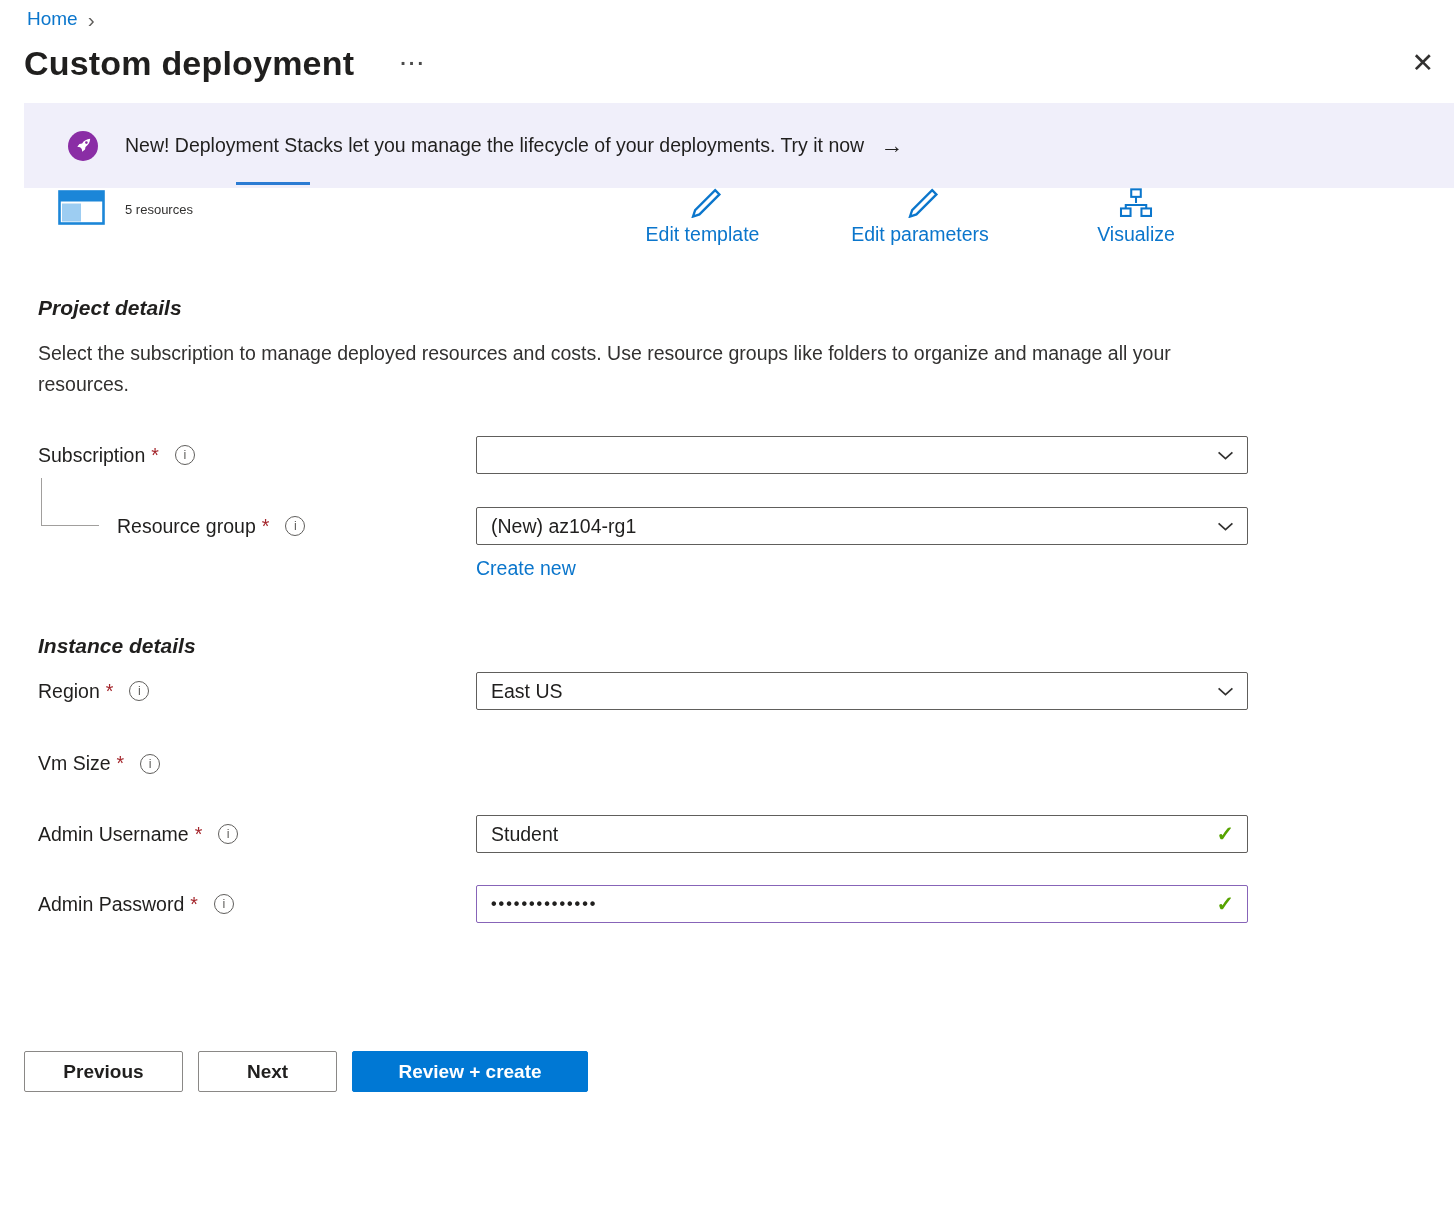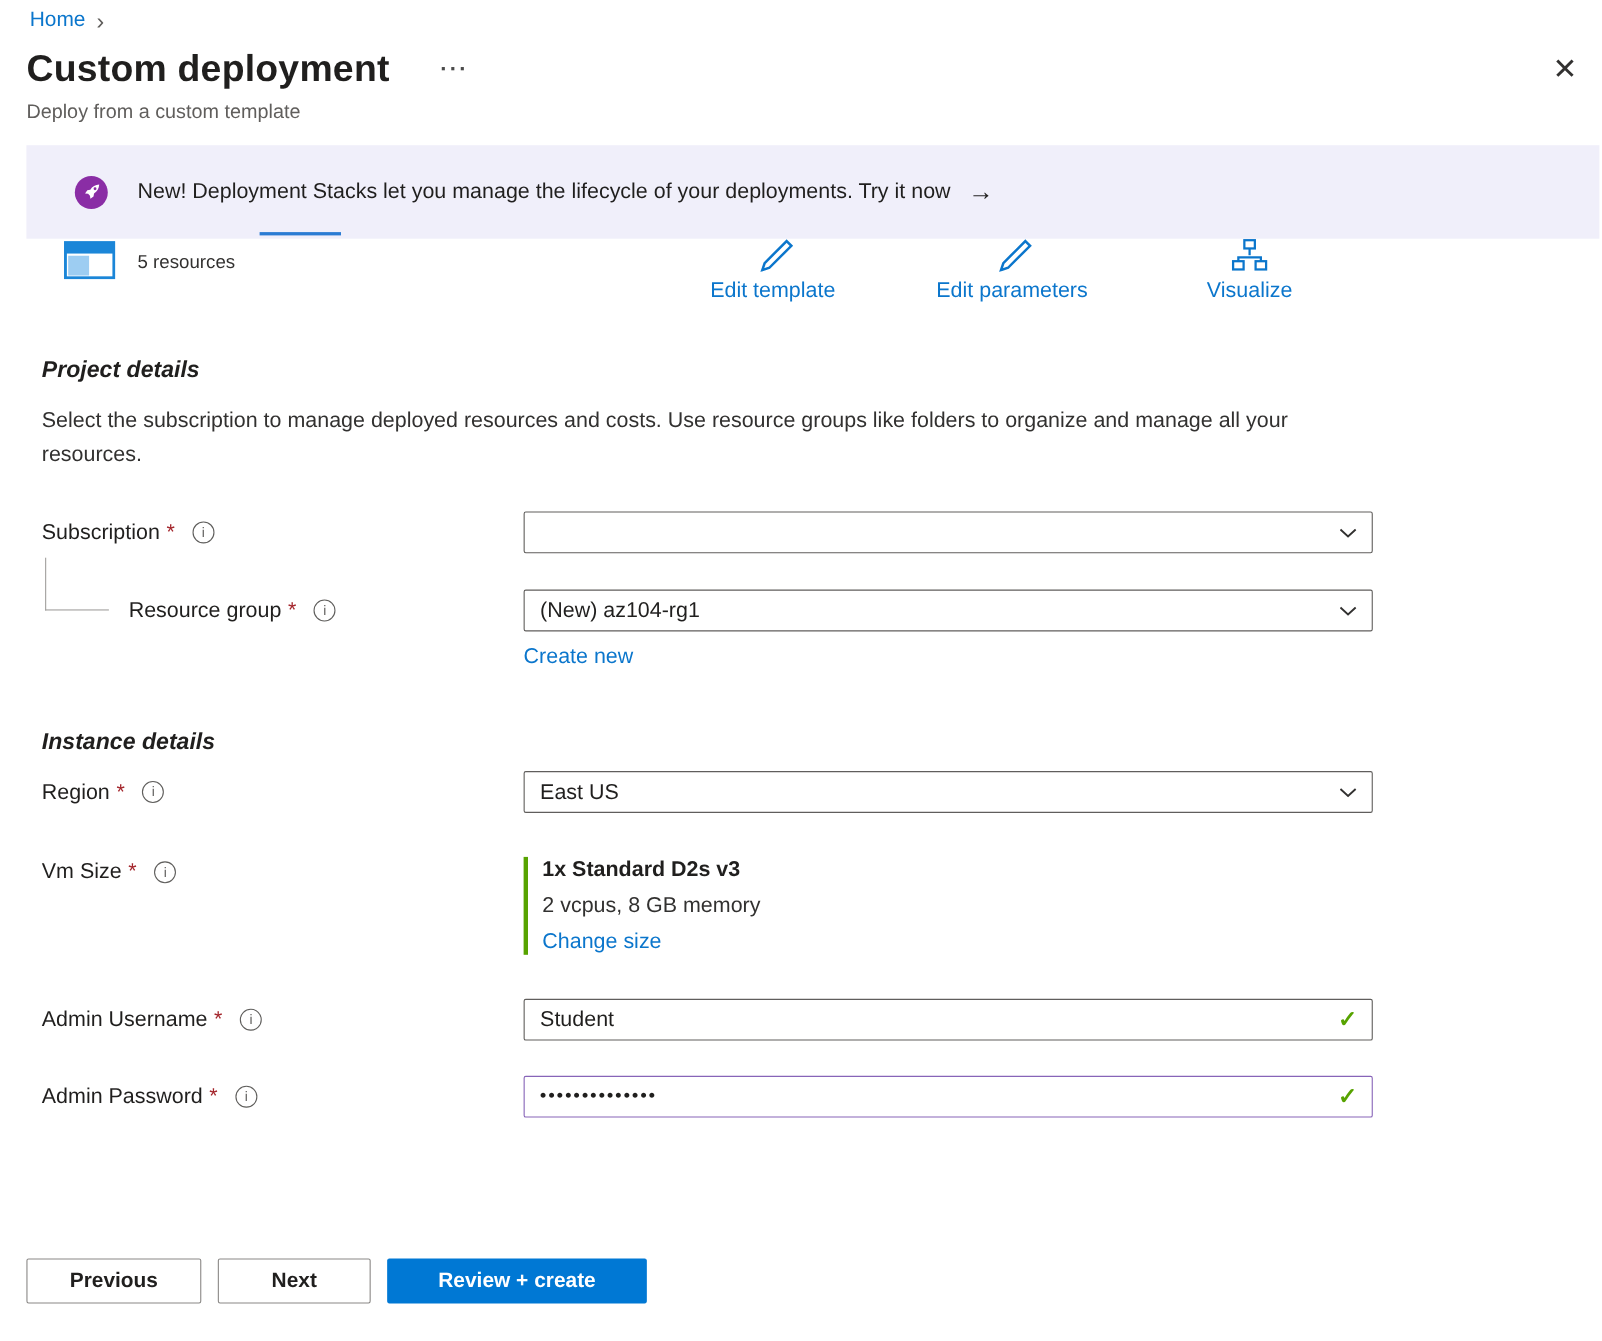--- a/index.html
+++ b/index.html
@@ -24,21 +24,21 @@
   .banner { margin:20px 0 0 24px; width:1430px; height:85px; background:#f0effa;
     display:flex; align-items:center; padding-left:43px; cursor:pointer; position:relative; }
   .rocket-wrap { width:32px; height:32px; flex:0 0 32px; }
   .banner-text { margin-left:26px; font-size:19.5px; color:#201f1e; }
   .banner-arrow { margin-left:16px; font-size:23px; color:#201f1e; }
   .clipped-fragment { position:absolute; left:212px; bottom:3px; width:74px; height:3px; background:#2b7cd3; }
 
   
   .template-bar { position:relative; height:76px; }
   .resources-group { position:absolute; left:58px; top:2px; display:flex; align-items:center; gap:20px; }
-  .resources-label { font-size:17px; color:#323130; }
+  .resources-label { font-size:13px; color:#323130; }
   .tpl-action { position:absolute; top:0; display:flex; flex-direction:column; align-items:center; cursor:pointer; }
   .tpl-action .lbl { font-size:19.5px; color:#0b76cc; margin-top:1px; white-space:nowrap; }
   .act-template { left:630px; width:145px;align-items:center; }
   .act-parameters { left:836px; width:168px; }
   .act-visualize { left:1086px; width:100px; }
 
   
   .section-heading { margin:32px 0 0 38px; font-size:21px; font-weight:700; color:#201f1e;font-style:italic; }
   .section-desc { margin:18px 0 0 38px; width:1150px; font-size:19.5px; line-height:31px; color:#323130; }
 
@@ -87,21 +87,20 @@
   <div class="breadcrumb">
     <a class="link">Home</a>
     <span class="crumb-sep">›</span>
   </div>
 
   <div class="header-row">
     <h1 class="page-title">Custom deployment</h1>
     <span class="title-dots">···</span>
     <span class="close-btn">✕</span>
   </div>
-  <div class="subtitle">Deploy from a custom template</div>
 
   <div class="banner">
     <span class="rocket-wrap">
       <svg width="32" height="32" viewBox="0 0 32 32" aria-hidden="true">
         <circle cx="16" cy="16" r="15" fill="#8a2da5"></circle>
         <path d="M23.2 8.8c-3.4.2-6.4 1.9-8.1 4.7l-2.7.5-2.1 2.8 2.8.4 1.7 1.7.4 2.8 2.8-2.1.5-2.7c2.8-1.7 4.5-4.7 4.7-8.1z" fill="#ffffff"></path>
         <circle cx="19.4" cy="12.6" r="1.3" fill="#8a2da5"></circle>
       </svg>
     </span>
     <span class="banner-text">New! Deployment Stacks let you manage the lifecycle of your deployments. Try it now</span>
@@ -206,25 +205,20 @@
         </svg>
       </div>
     </div>
 
     <div class="frow top-align" style="margin-top:40px;">
       <div class="flabel" style="padding-top:2px;">
         <span>Vm Size</span>
         <span class="req">*</span>
         <span class="info-icon">i</span>
       </div>
-      <div class="vm-block">
-        <div class="vm-title">1x Standard D2s v3</div>
-        <div class="vm-specs">2 vcpus, 8 GB memory</div>
-        <a class="vm-change link">Change size</a>
-      </div>
     </div>
 
     <div class="frow" style="margin-top:40px;">
       <div class="flabel">
         <span>Admin Username</span>
         <span class="req">*</span>
         <span class="info-icon">i</span>
       </div>
       <div class="control">
         <span>Student</span>

